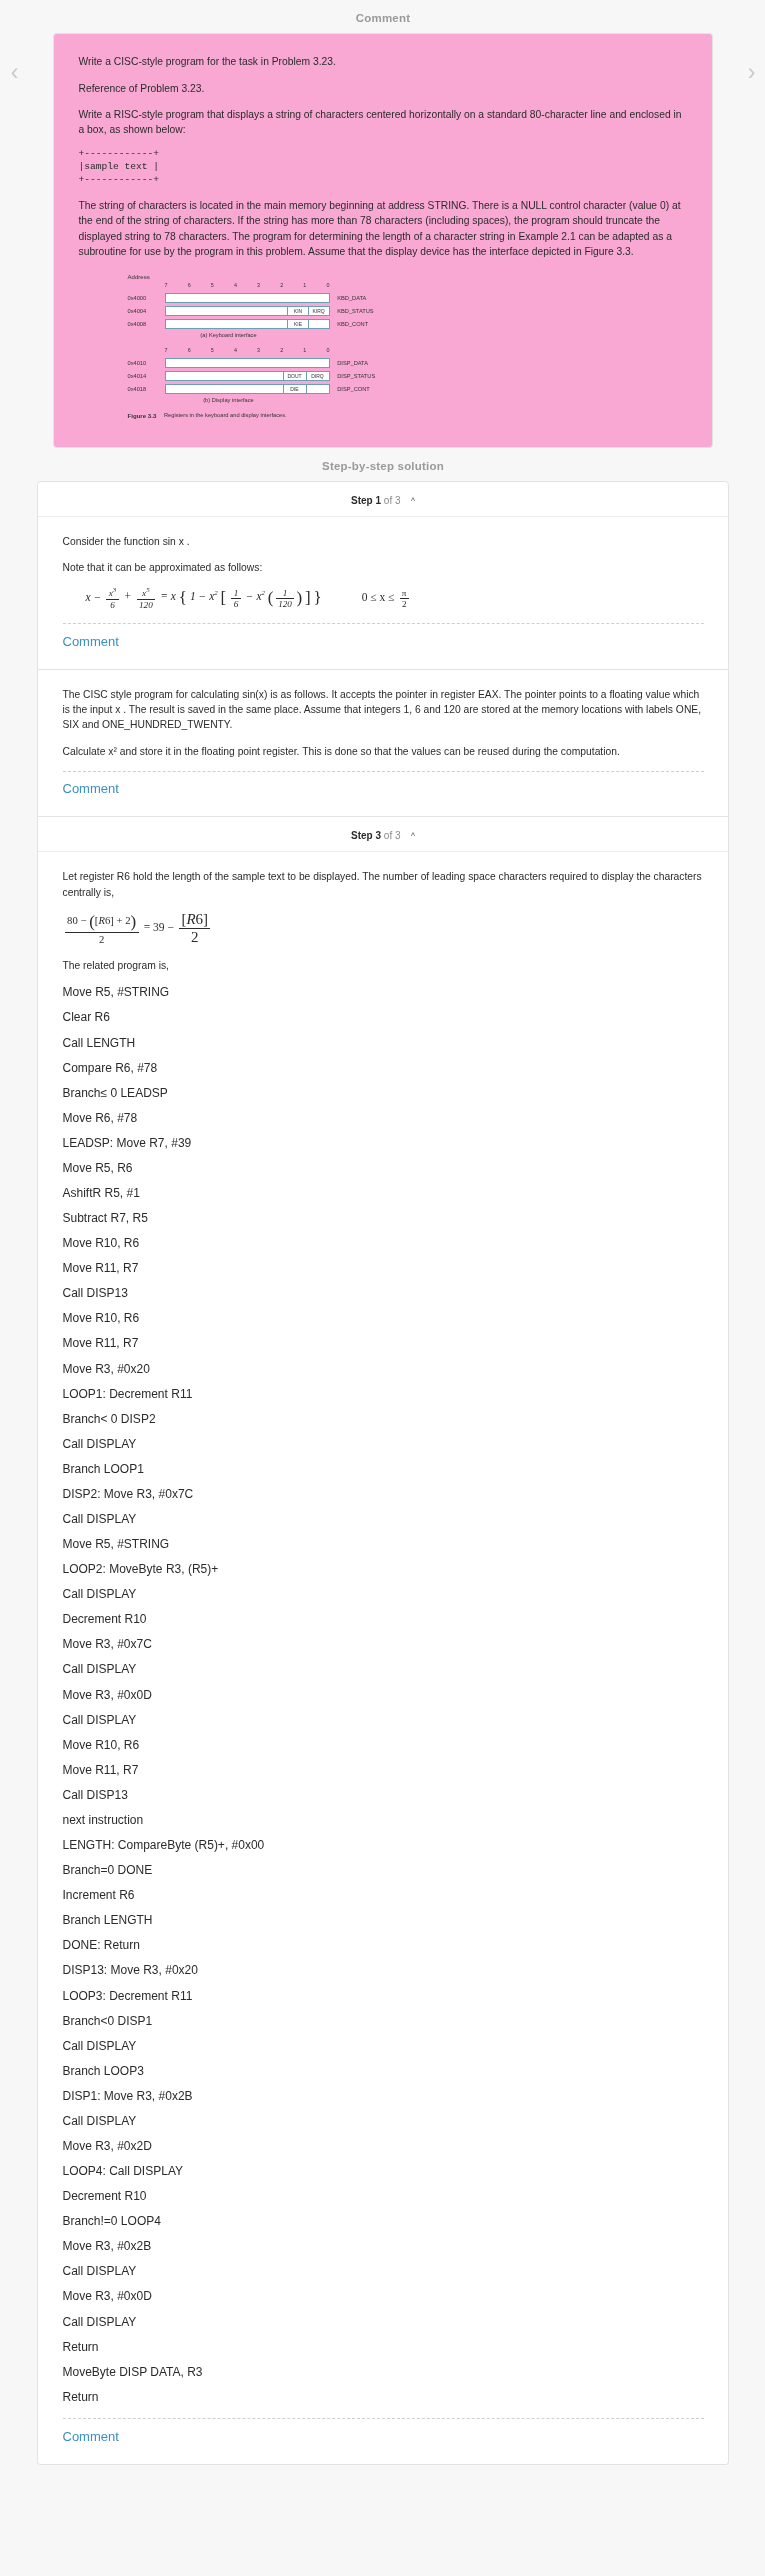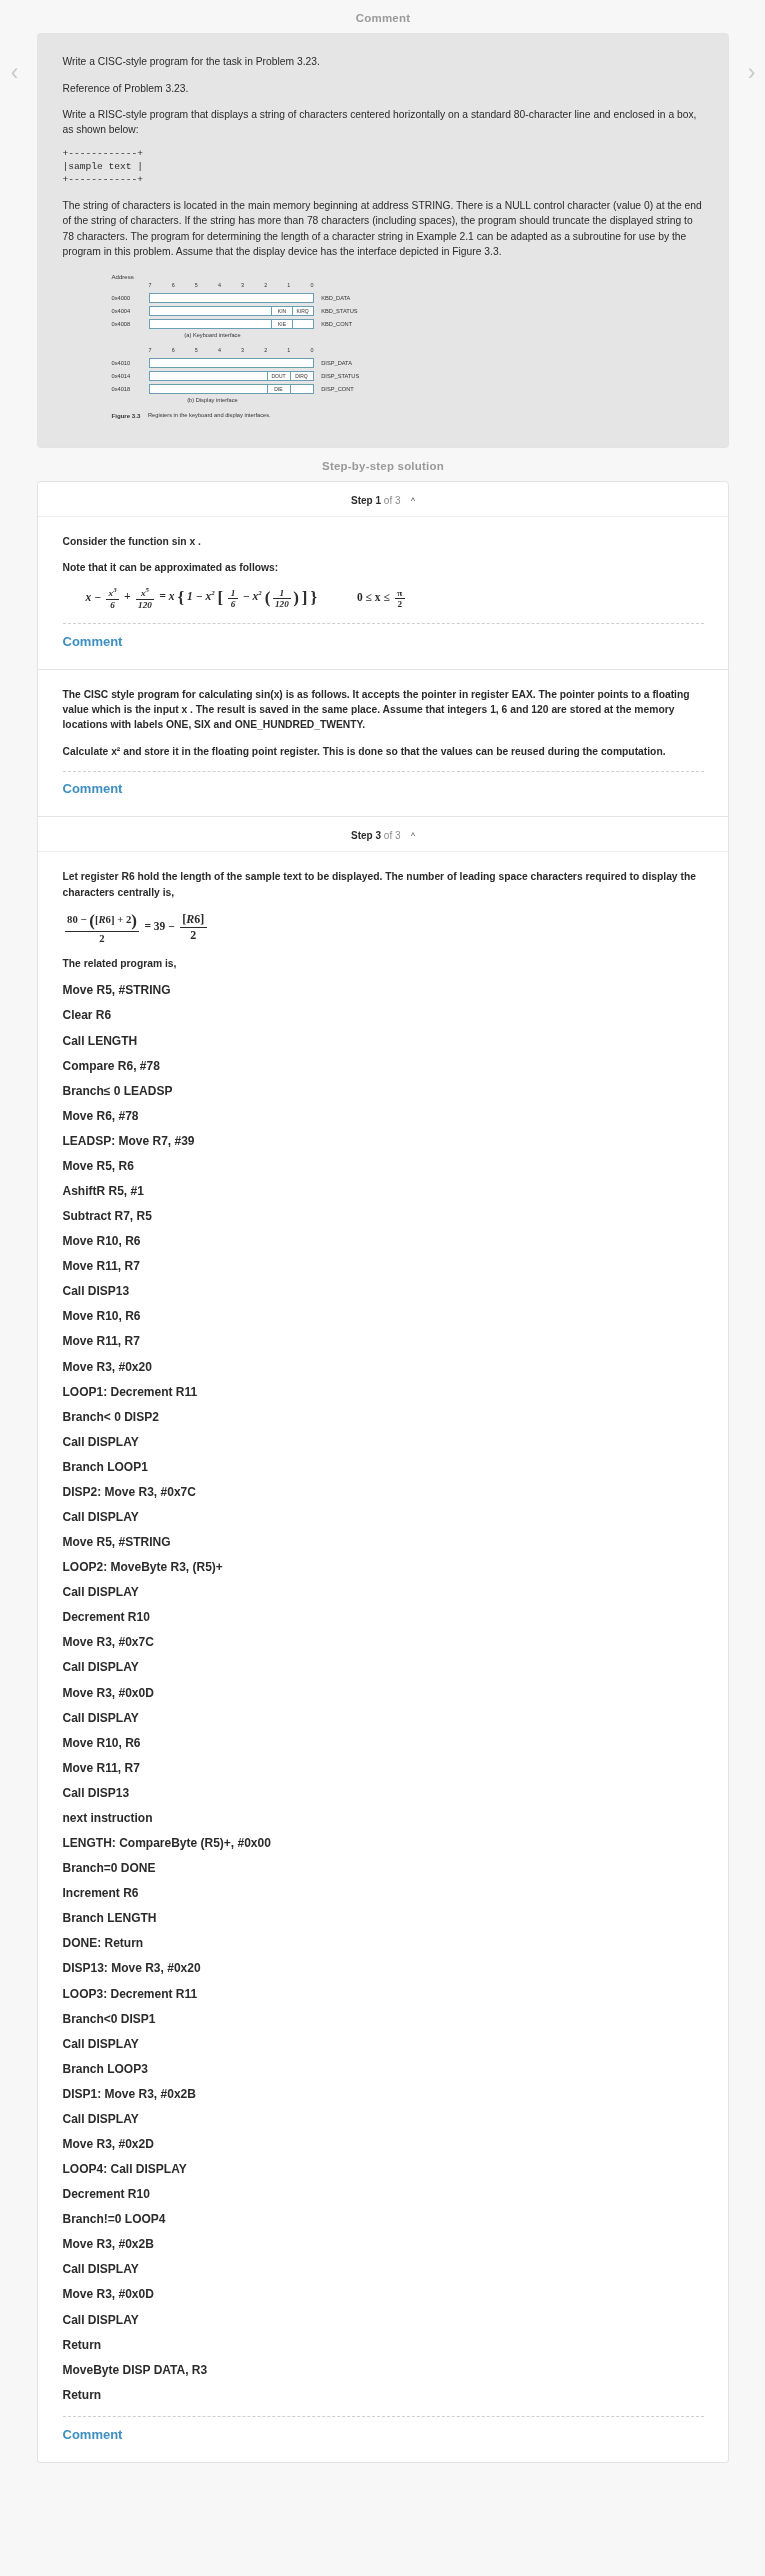--- a/index.html
+++ b/index.html
@@ -17,24 +17,24 @@
   }
   .section-title {
     text-align: center;
     font-size: 11.5px;
     color: #9a9a9a;
     font-weight: bold;
     letter-spacing: 0.2px;
     margin: 12.3px 0 9.2px 0;
   }
   .card {
-    background: #e5e5e5;
+    background: #f9a8d4;
     border: 0.8px solid #e3e3e3;
     border-radius: 3.8px;
-    margin: 0 37px;
+    margin: 0 53px;
   }
   .card-inner { padding: 20px 24.5px 23px 24.5px; }
   .arrow {
     position: absolute;
     font-size: 23px;
     color: #c9c9c9;
     user-select: none;
     line-height: 1;
   }
   .arrow-left { left: 10.7px; top: 49px; }
@@ -88,21 +88,21 @@
   .step-card.last { border-radius: 0 0 3.8px 3.8px; }
   .step-head {
     text-align: center;
     font-size: 10px;
     padding: 12.3px 0 10.7px 0;
     border-bottom: 0.8px solid #ededed;
   }
   .step-head .n { font-weight: bold; }
   .step-head .of { color: #8a8a8a; font-weight: normal; }
   .chev { display: inline-block; margin-left: 7.7px; color: #555; font-size: 8.4px; }
-  .step-body { padding: 17px 24.5px 7.7px 24.5px; font-weight: bold; }
+  .step-body { padding: 17px 24.5px 7.7px 24.5px; }
   .comment-sep {
     border-top: 0.8px dashed #cfcfcf;
     margin: 12.3px 0 0 0;
   }
   .comment {
     color: #3c8fc0;
     font-size: 13px;
     padding: 9.2px 0 12.3px 0;
   }
   .code-line { font-size: 12px; line-height: 1.45; margin: 0 0 7.7px 0; }
@@ -273,21 +273,21 @@
     <div class="step-head">
       <span class="n">Step 3</span>
       <span class="of">of 3</span>
       <span class="chev">^</span>
     </div>
     <div class="step-body">
       <p class="t">Let register R6 hold the length of the sample text to be displayed. The number of leading space characters required to display the characters centrally is,</p>
       <div class="mathline2">
         <span class="frac" style="font-size:10.7px"><span class="num">80 − <span class="brk">(</span>[<i>R</i>6] + 2<span class="brk">)</span></span><span class="den">2</span></span>
         = 39 −
-        <span class="frac" style="font-size:12px"><span class="num">[<i>R</i>6]</span><span class="den">2</span></span>
+        <span class="frac" style="font-size:15px"><span class="num">[<i>R</i>6]</span><span class="den">2</span></span>
       </div>
       <p class="t">The related program is,</p>
 
       <div>
         <div class="code-line">Move R5, #STRING</div>
         <div class="code-line">Clear R6</div>
         <div class="code-line">Call LENGTH</div>
         <div class="code-line">Compare R6, #78</div>
         <div class="code-line">Branch≤ 0 LEADSP</div>
         <div class="code-line">Move R6, #78</div>

